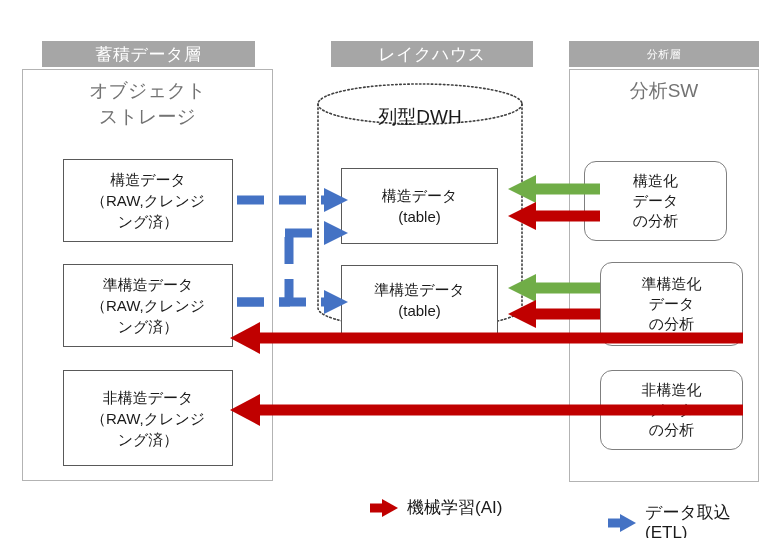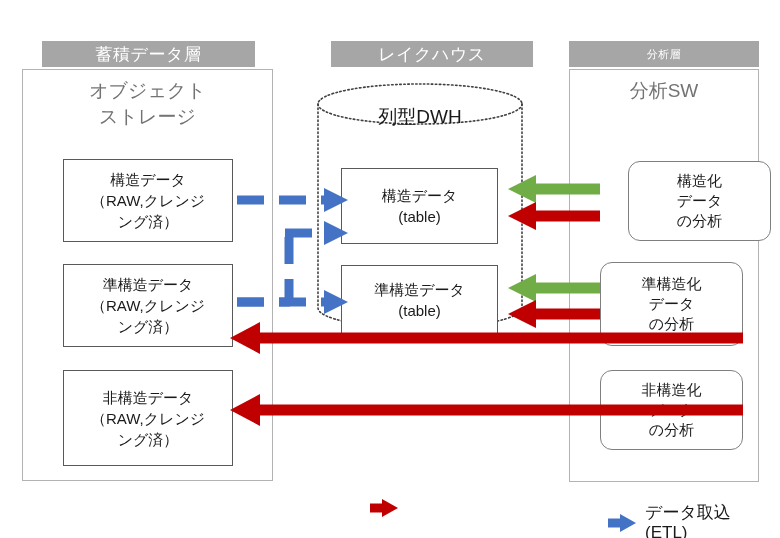--- a/index.html
+++ b/index.html
@@ -84,21 +84,21 @@
     border:1px solid #7f7f7f;
     border-radius:12px;
     background:#ffffff;
     box-sizing:border-box;
     display:flex;align-items:center;justify-content:center;
     text-align:center;
     font-size:15px;
     line-height:20px;
     color:#1a1a1a;
   }
-  #box-structured-analysis{left:628px;top:161px;width:143px;height:80px;}
+  #box-structured-analysis{left:584px;top:161px;width:143px;height:80px;}
   #box-semistructured-analysis{left:600px;top:262px;width:143px;height:84px;}
   #box-unstructured-analysis{left:600px;top:370px;width:143px;height:80px;}
 
   
   #arrow-layer{position:absolute;left:0;top:0;width:780px;height:538px;pointer-events:none;}
 
   
   .legend-item{position:absolute;display:flex;align-items:center;}
   .legend-text{font-size:17px;line-height:20px;color:#1a1a1a;white-space:pre-line;}
   #legend-bi{left:18px;top:498px;}
@@ -249,20 +249,21 @@
       <polygon points="260,394 230,410 260,426" fill="#c00000"></polygon>
     </g>
   </svg>
 
 
   <div class="legend-item" id="legend-ai">
     <svg class="legend-arrow" width="32" height="20" viewBox="0 0 32 20">
       <line x1="2" y1="10" x2="16" y2="10" stroke="#c00000" stroke-width="9"></line>
       <polygon points="14,1 30,10 14,19" fill="#c00000"></polygon>
     </svg>
+    <span class="legend-text">機械学習(AI)</span>
   </div>
 
   <div class="legend-item" id="legend-etl">
     <svg class="legend-arrow" width="32" height="20" viewBox="0 0 32 20">
       <line x1="2" y1="10" x2="16" y2="10" stroke="#4472c4" stroke-width="9"></line>
       <polygon points="14,1 30,10 14,19" fill="#4472c4"></polygon>
     </svg>
     <span class="legend-text">データ取込
 (ETL)</span>
   </div>

